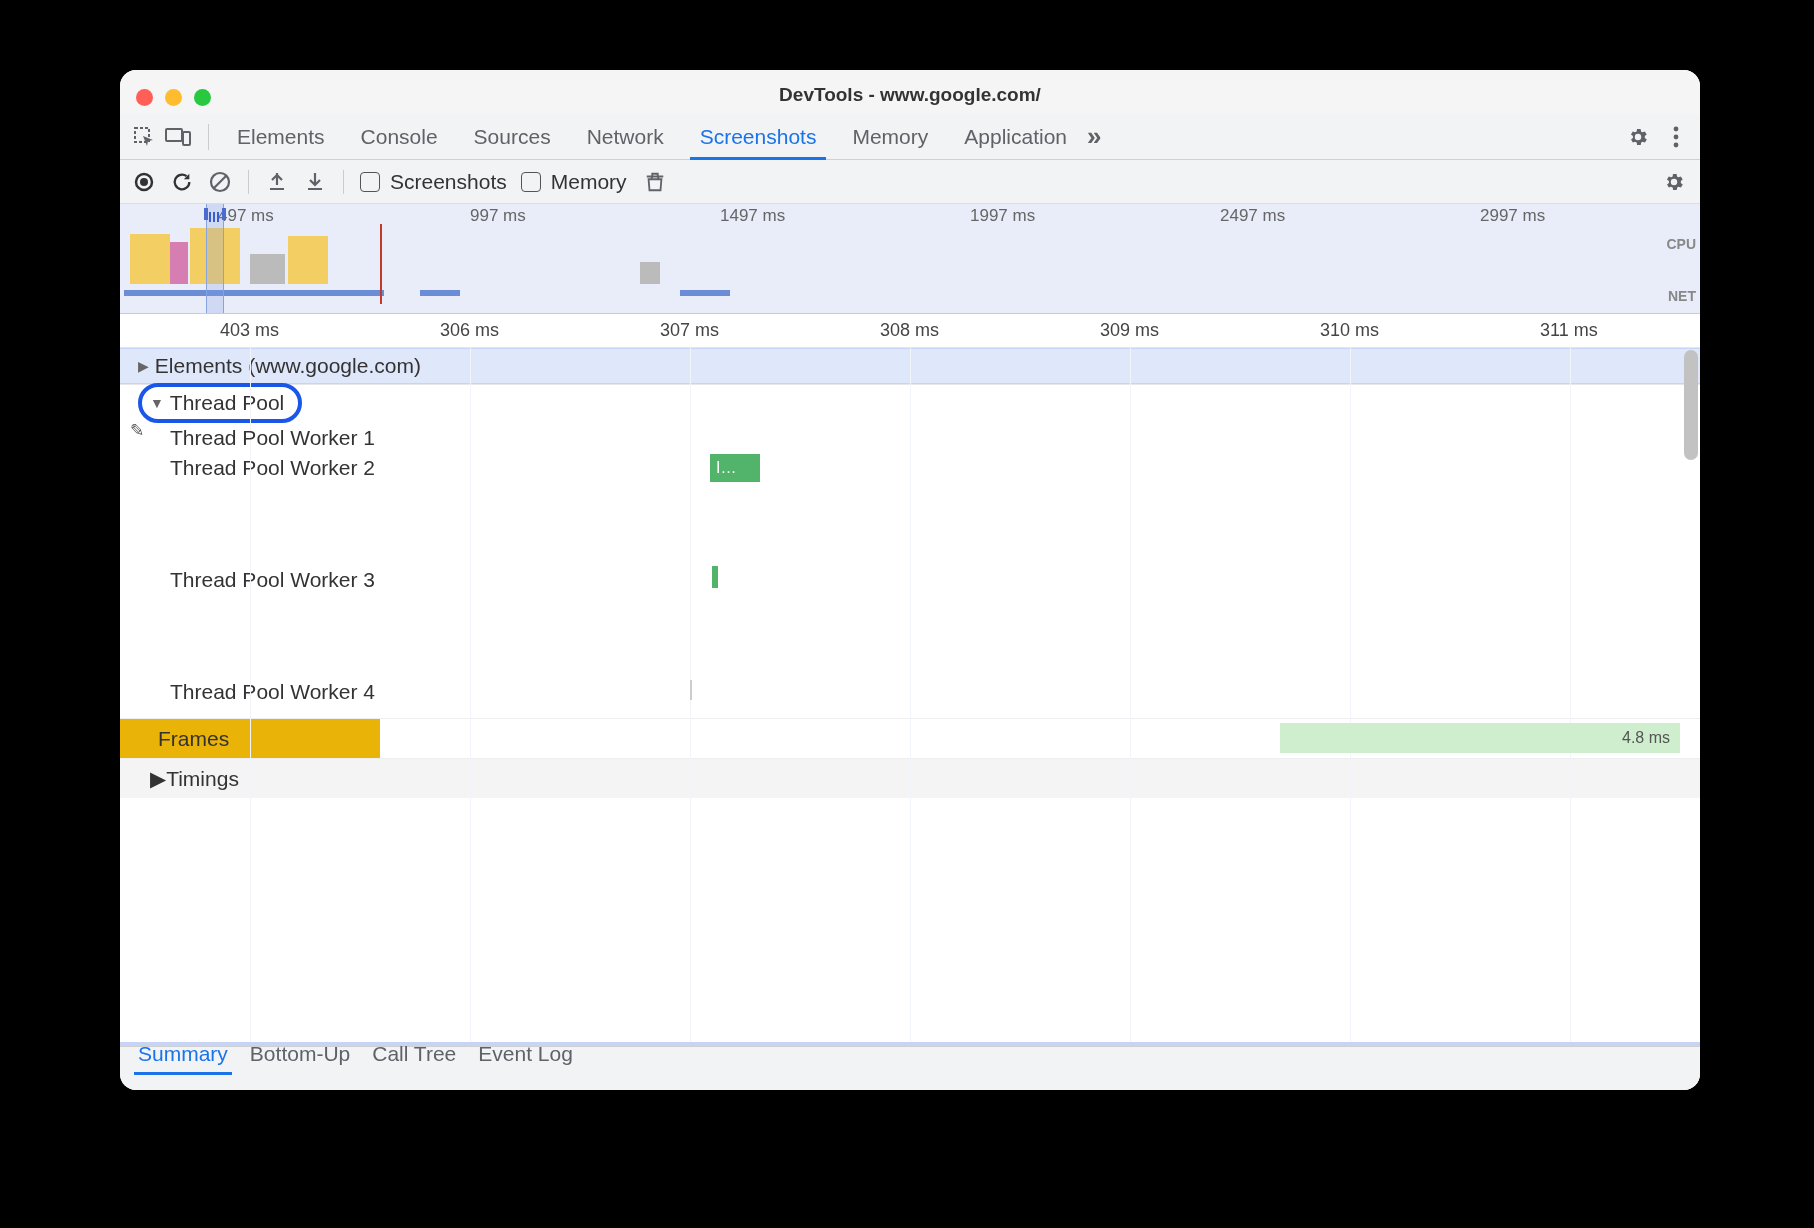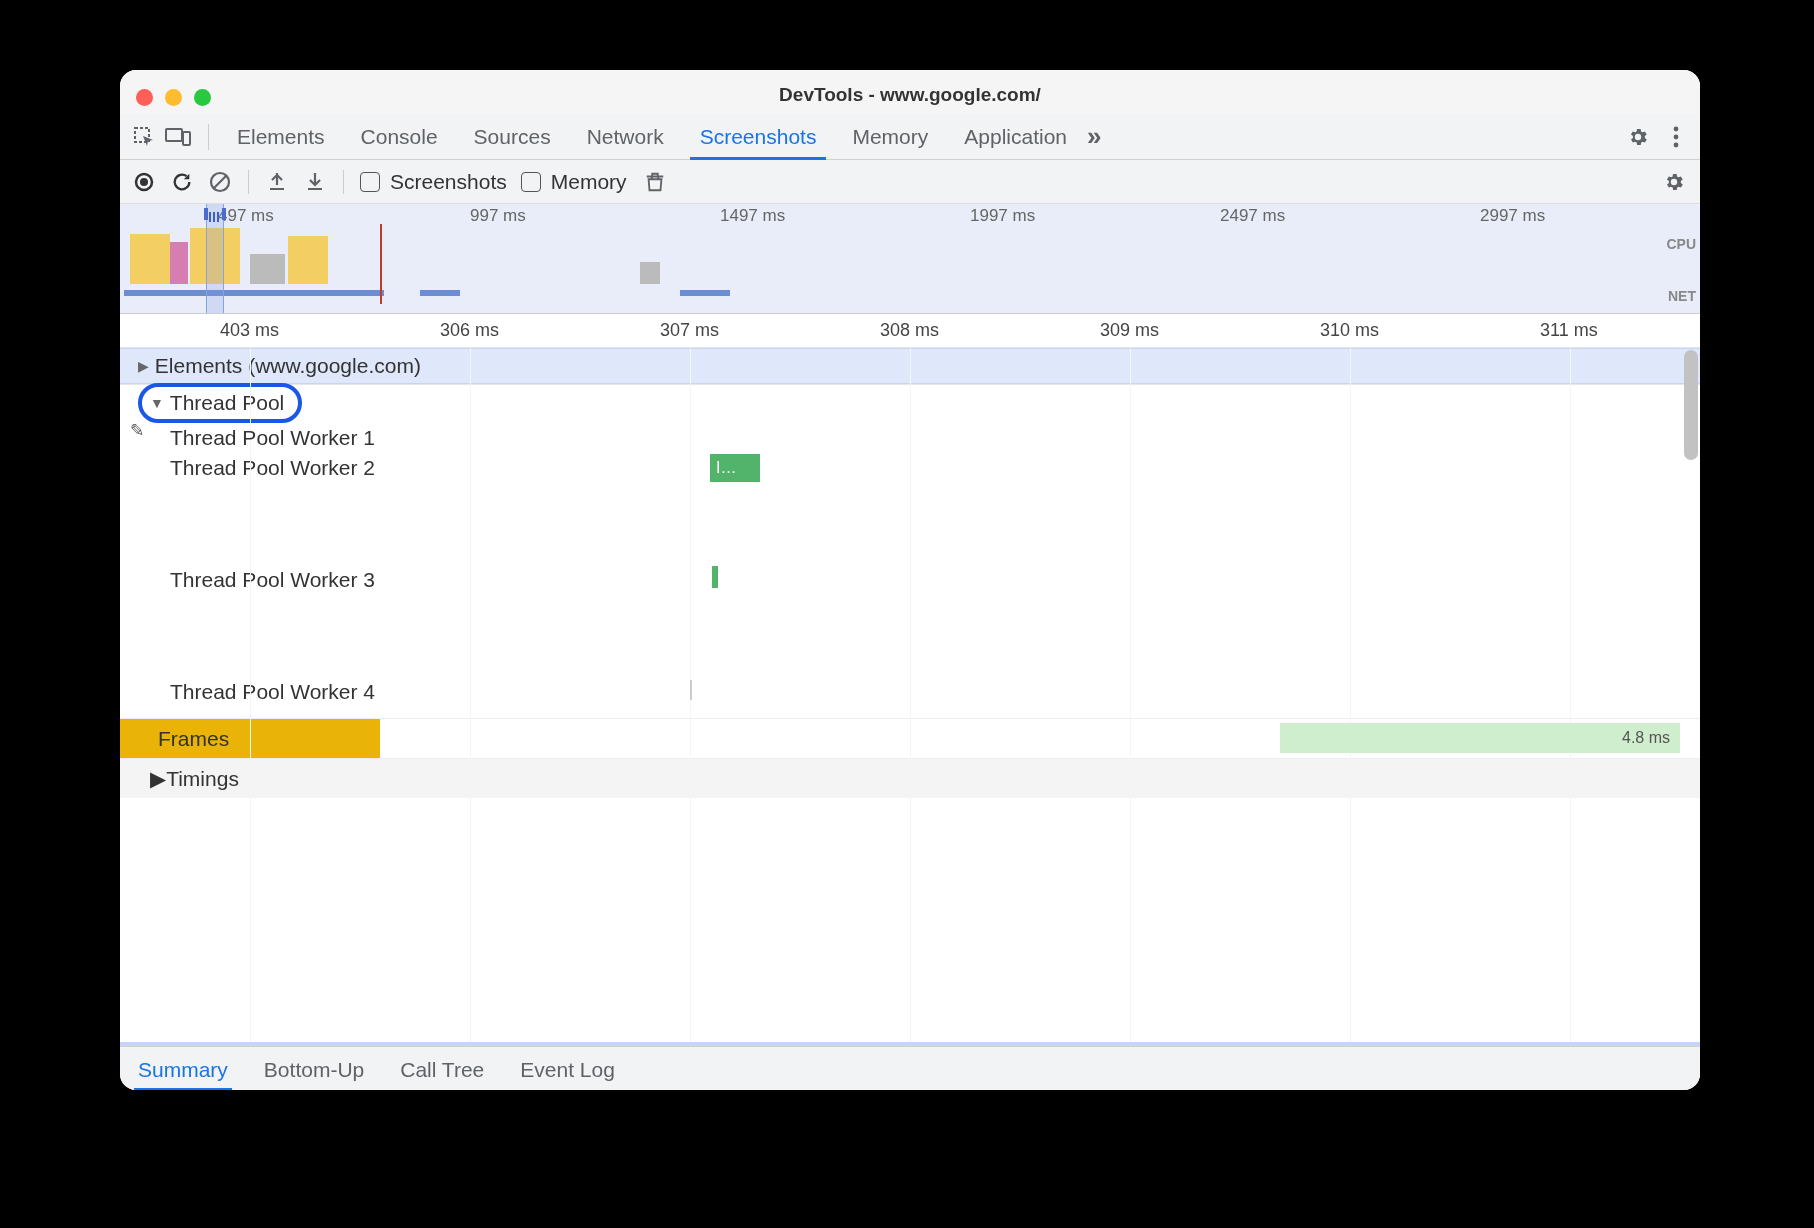--- a/index.html
+++ b/index.html
@@ -206,21 +206,21 @@
 
   .timings-row {
     display:flex; align-items:center; height:40px; background:#f4f4f4;
     border-top:1px solid #eee; padding-left:30px; font-size:21px;
   }
 
   
   .separator-bar { height:4px; background:#c7d4f6; }
   .drawer-tabs {
     height:44px; background:#f1f3f4; display:flex; align-items:flex-end;
-    padding: 0 14px; gap: 28px; font-size:21px; color:#5f6368;
+    padding: 16px 14px; gap: 14px; font-size:21px; color:#5f6368;
     border-top:1px solid #d0d0d0;
   }
   .drawer-tabs .dt { padding: 8px 4px; position:relative; }
   .drawer-tabs .dt.active { color:#1a73e8; }
   .drawer-tabs .dt.active::after { content:""; position:absolute; left:0; right:0; bottom:-1px; height:3px; background:#1a73e8; }
 
   svg { display:block; }
 </style>
 </head>
 <body>

